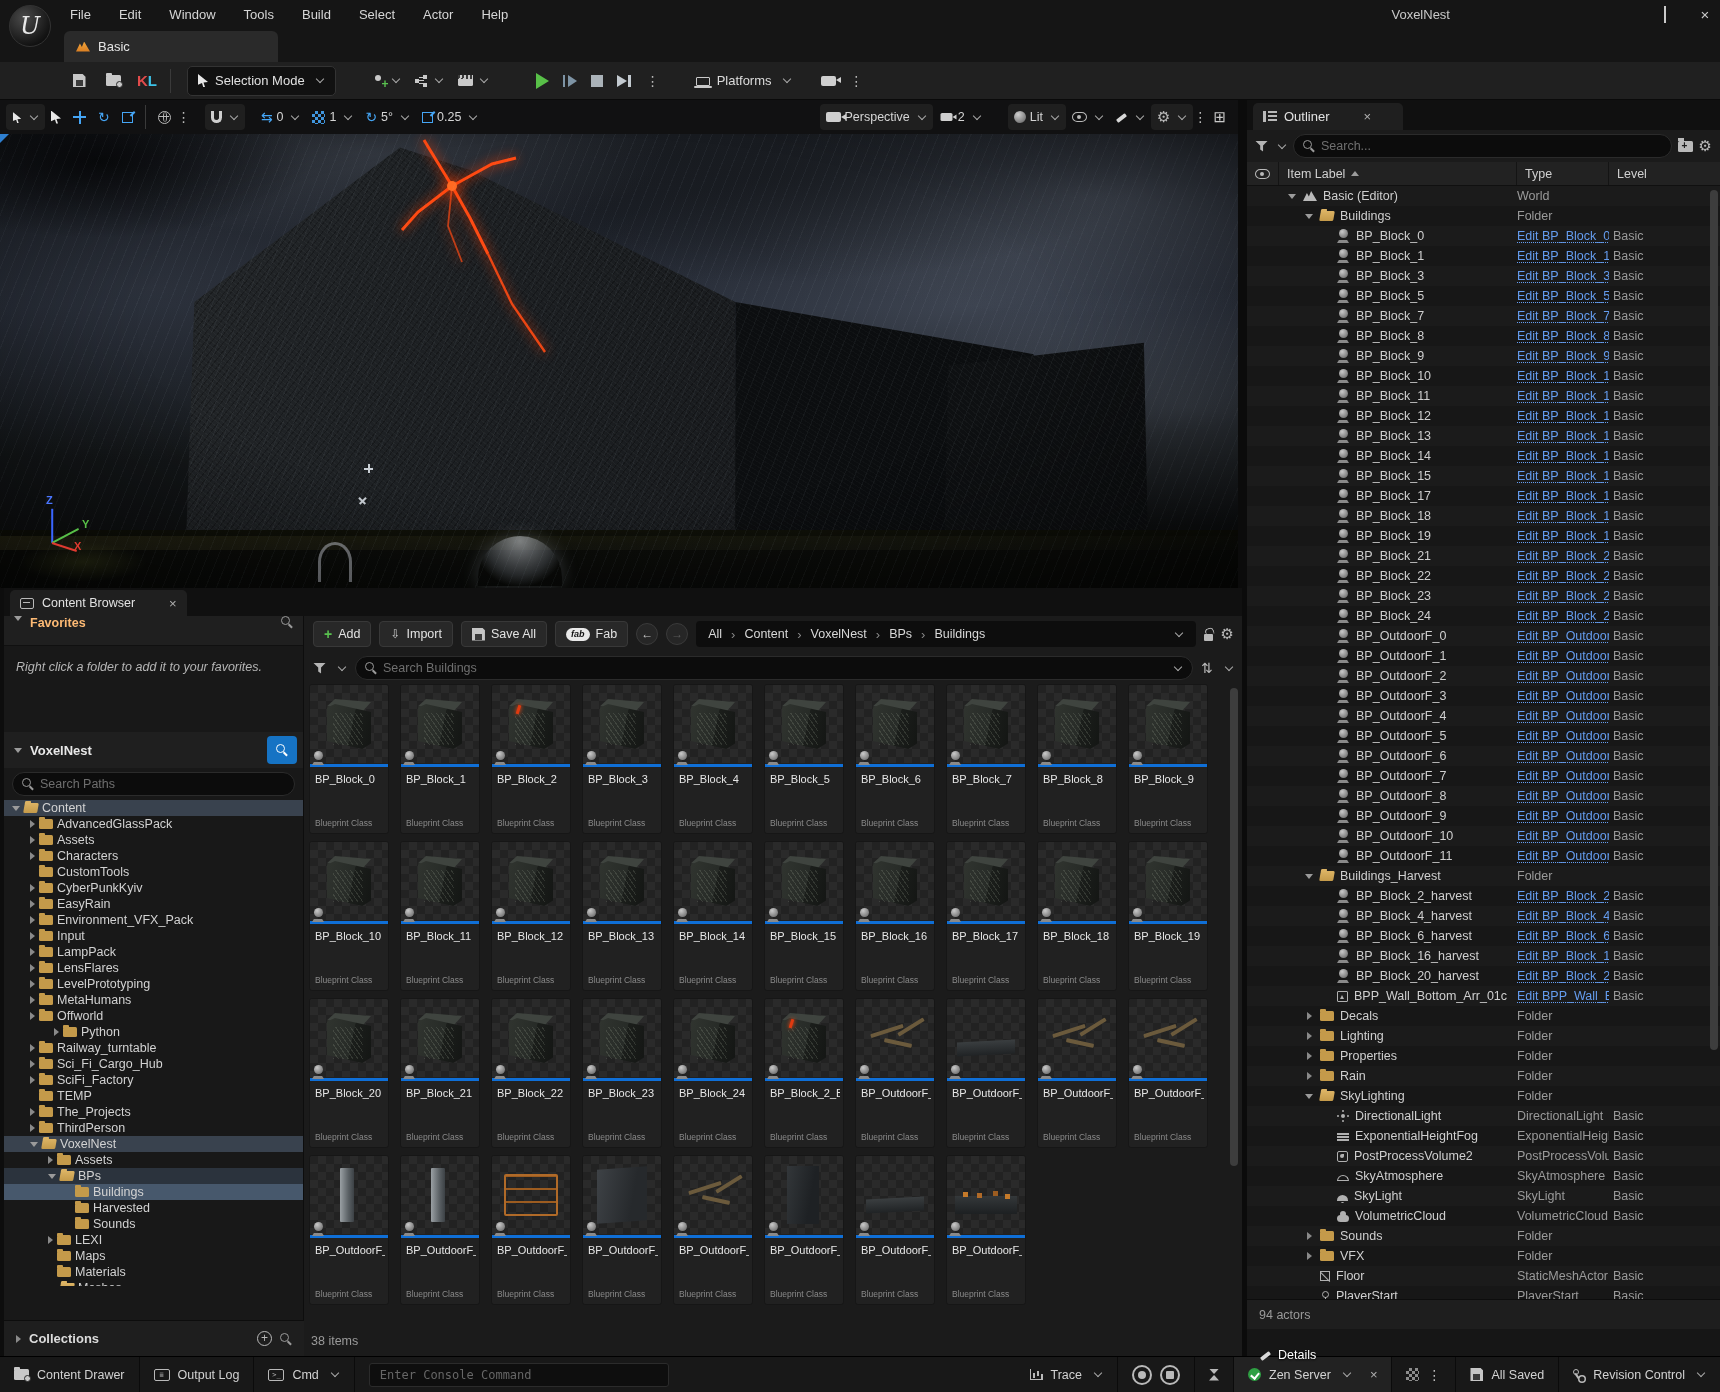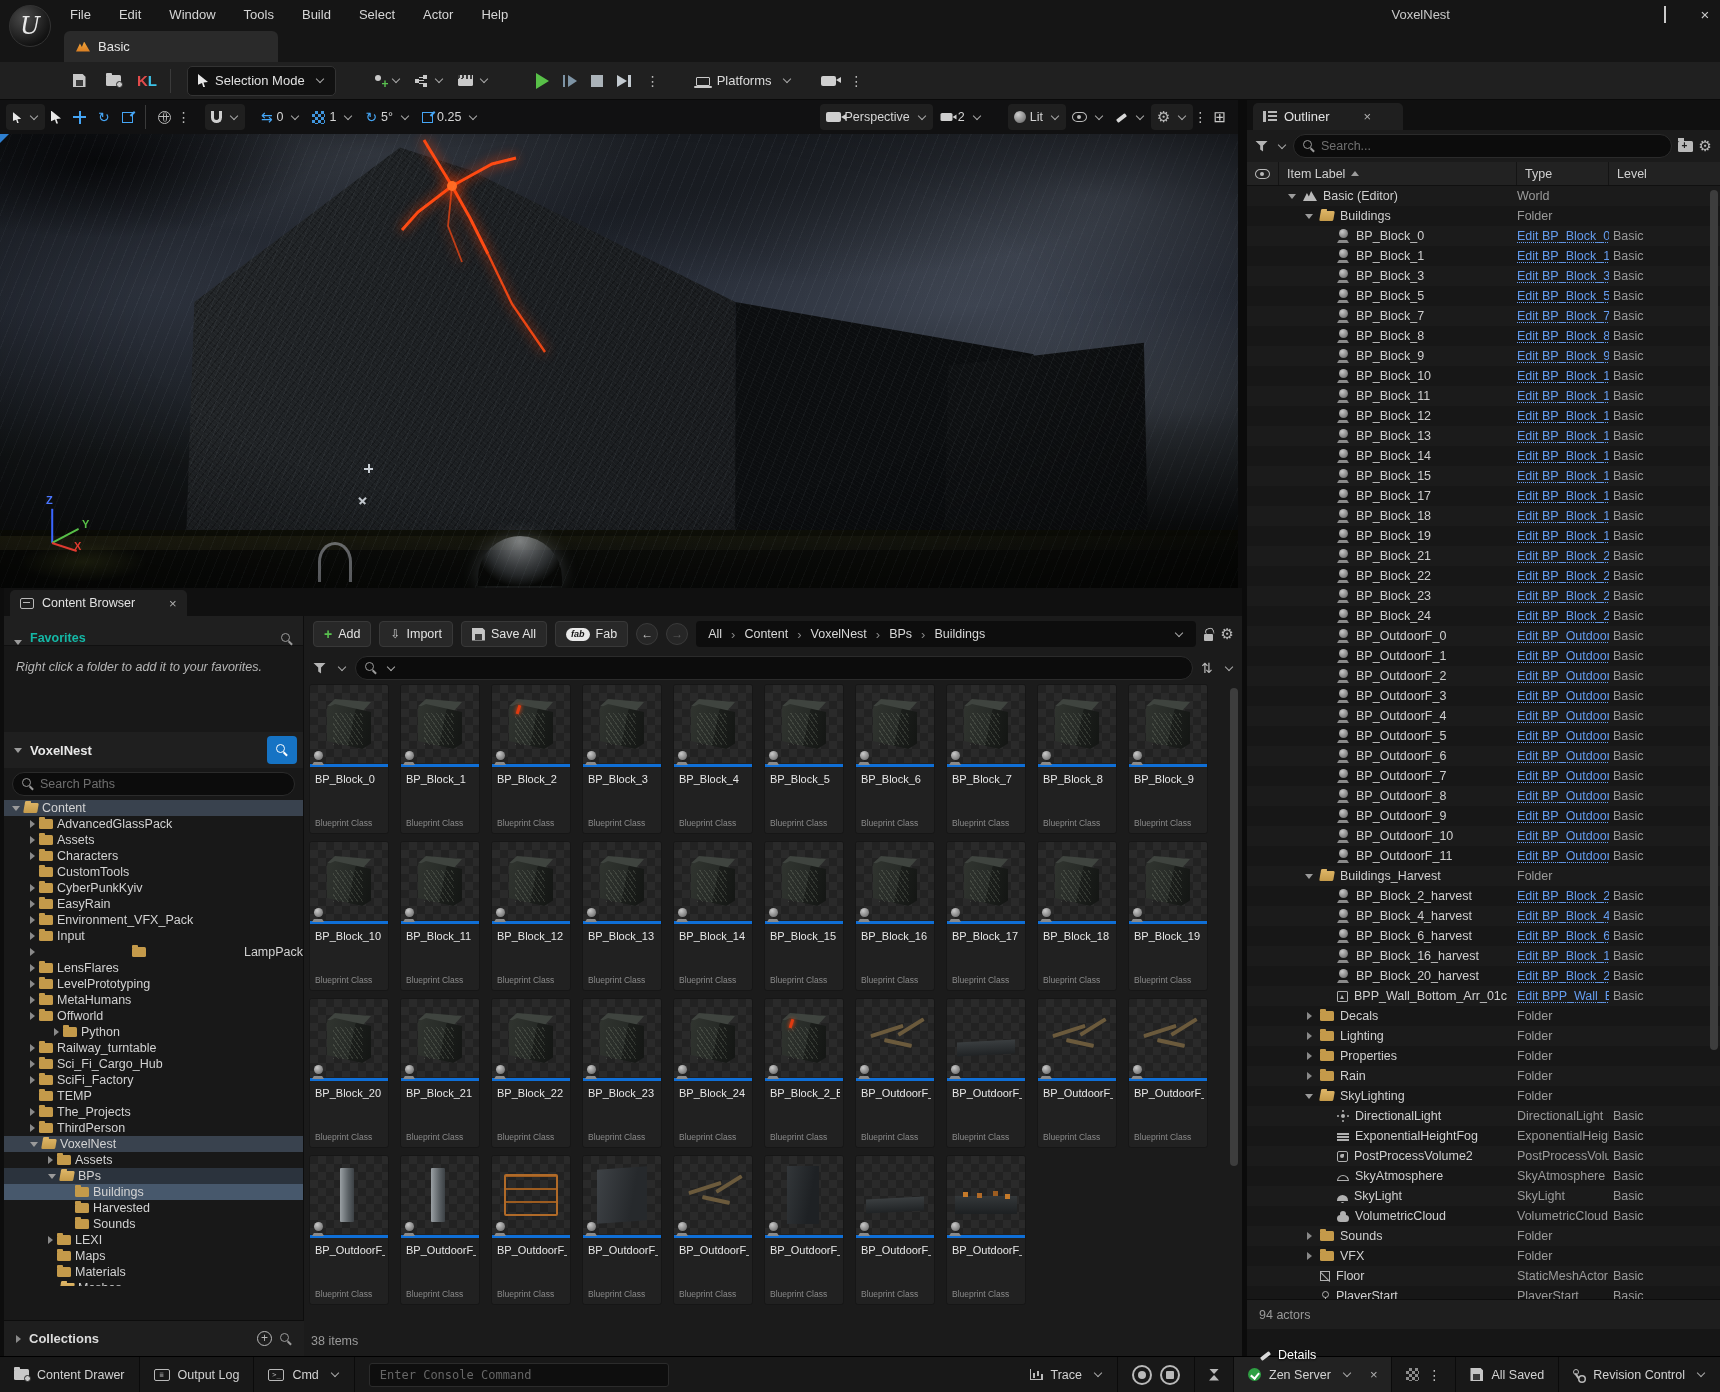--- a/index.html
+++ b/index.html
@@ -218,21 +218,21 @@
   #outliner-scroll { position:absolute; right:2px; top:90px; width:8px; height:860px; background:#3d3d3d; border-radius:4px; }
 
   
   #contentbrowser { left:4px; top:588px; width:1238px; height:768px; background:#1b1b1b; }
   #cb-tabstrip { position:absolute; left:0; top:0; width:100%; height:28px; background:#101010; }
   #cb-tab { position:absolute; left:6px; top:2px; height:26px; background:#1f1f1f; border-radius:5px 5px 0 0;
     display:flex; align-items:center; gap:8px; padding:0 10px; color:#e2e2e2; font-size:12.5px; }
   .drawericon { width:14px; height:11px; border:1.4px solid #b9b9b9; border-radius:2px; position:relative; }
   .drawericon::after { content:''; position:absolute; left:2px; top:3px; width:7px; height:1.4px; background:#b9b9b9; }
   #cb-left { position:absolute; left:0; top:28px; width:300px; height:740px; background:#181818; border-right:1px solid #0d0d0d; }
-  .sec-head { height:30px; background:#1f1f1f; display:flex; align-items:flex-end; padding:0 10px; gap:8px; font-weight:bold; color:#14b8a6; font-size:12.5px; border-bottom:1px solid #101010; }
+  .sec-head { height:30px; background:#1f1f1f; display:flex; align-items:flex-start; padding:0 10px; gap:8px; font-weight:bold; color:#fdba74; font-size:12.5px; border-bottom:1px solid #101010; }
   #fav-hint { padding:14px 12px; color:#b5b5b5; font-style:italic; font-size:12.5px; height:86px; }
   #vox-head { height:36px; background:#1f1f1f; display:flex; align-items:center; padding:0 6px 0 10px; gap:8px; font-weight:bold; color:#e8e8e8; font-size:13px; }
   #vox-search-btn { margin-left:auto; width:30px; height:28px; background:#1673c4; border-radius:4px; display:flex; align-items:center; justify-content:center; }
   #paths-row { padding:4px 8px; }
   #tree { height:486px; overflow:hidden; font-size:12.5px; }
   .t-row { height:16px; display:flex; align-items:center; gap:4px; white-space:nowrap; color:#d2d2d2; }
   .t-row.active { background:#39424e; } .t-row.active2 { background:#2b333d; } .t-row.selected { background:#47586c; }
   #collections { position:absolute; left:0; bottom:0; width:300px; height:36px; background:#1e1e1e; display:flex; align-items:center; gap:8px; padding:0 12px; font-weight:bold; color:#dcdcdc; border-top:1px solid #0d0d0d; }
   .circ-plus { width:15px; height:15px; border:1.4px solid #b9b9b9; border-radius:50%; color:#b9b9b9; font-size:12px; line-height:13px; text-align:center; font-weight:normal; }
 
@@ -1125,21 +1125,21 @@
         <div class="t-row" style="padding-left: 26px;">
           <span class="ic tri-r"></span>
           <span class="ic fold"></span>
           <span>Environment_VFX_Pack</span>
         </div>
         <div class="t-row" style="padding-left: 26px;">
           <span class="ic tri-r"></span>
           <span class="ic fold"></span>
           <span>Input</span>
         </div>
-        <div class="t-row" style="padding-left: 26px; justify-content: space-between;">
+        <div class="t-row" style="padding-left: 26px;">
           <span class="ic tri-r"></span>
           <span class="ic fold"></span>
           <span>LampPack</span>
         </div>
         <div class="t-row" style="padding-left: 26px;">
           <span class="ic tri-r"></span>
           <span class="ic fold"></span>
           <span>LensFlares</span>
         </div>
         <div class="t-row" style="padding-left: 26px;">
@@ -1284,20 +1284,21 @@
           <span class="ic chev" style="margin-left: auto;"></span>
         </div>
       <span class="ic lockic"></span>
       <span class="gearg">⚙</span>
     </div>
     <div id="cb-toolbar2">
       <span class="ic fun"></span>
       <span class="ic chev"></span>
       <div class="pill">
         <span class="ic mag"></span>
+        <input placeholder="Search Buildings" style="">
         <span class="ic chev"></span>
       </div>
       <span style="color:#b9b9b9;font-size:14px;">⇅</span>
       <span class="ic chev"></span>
     </div>
     <div id="asset-grid">
         <div class="tile">
           <div class="thumb">
             <div class="cube">
               <div class="fleck"></div>

